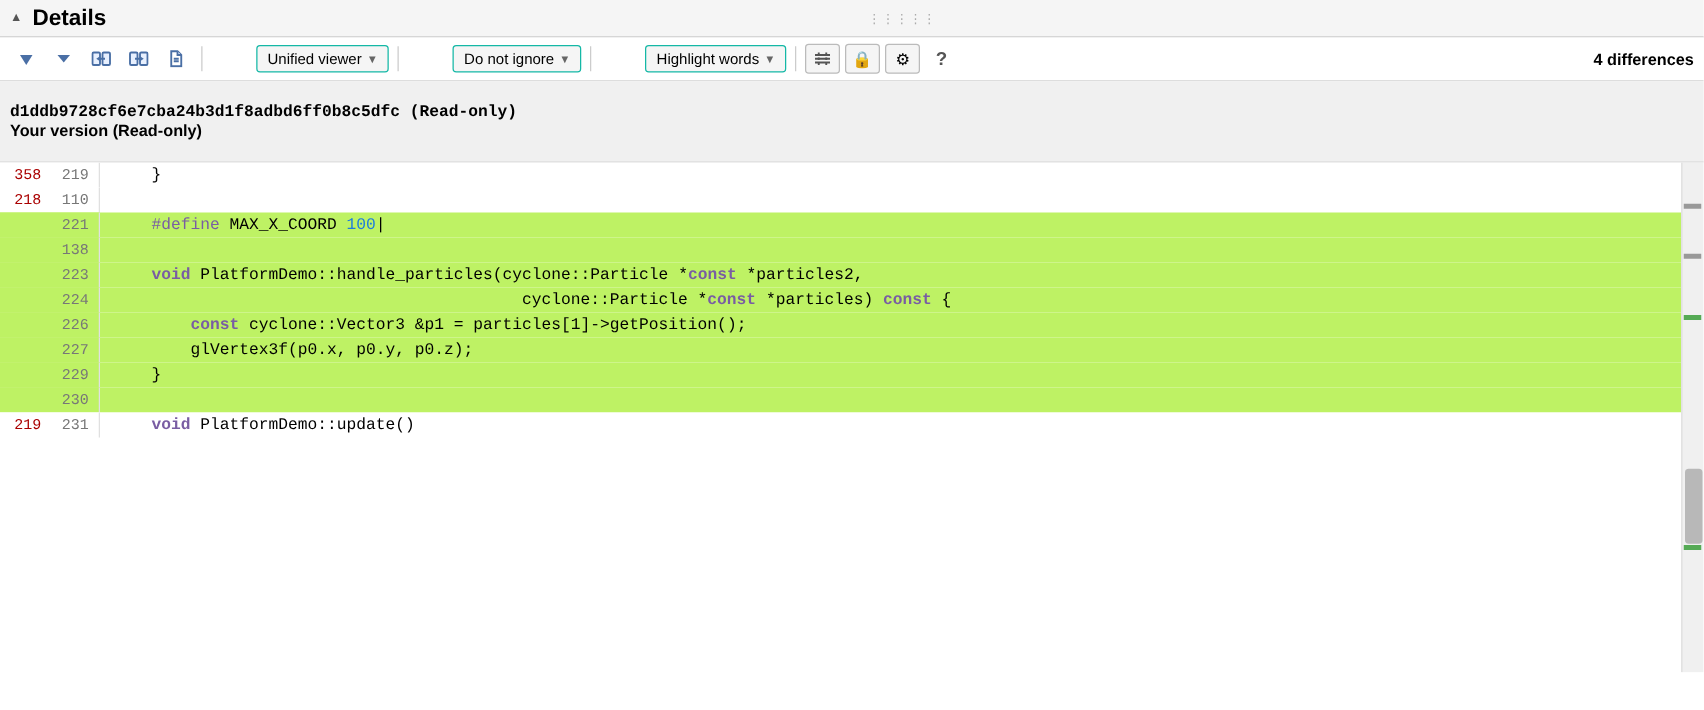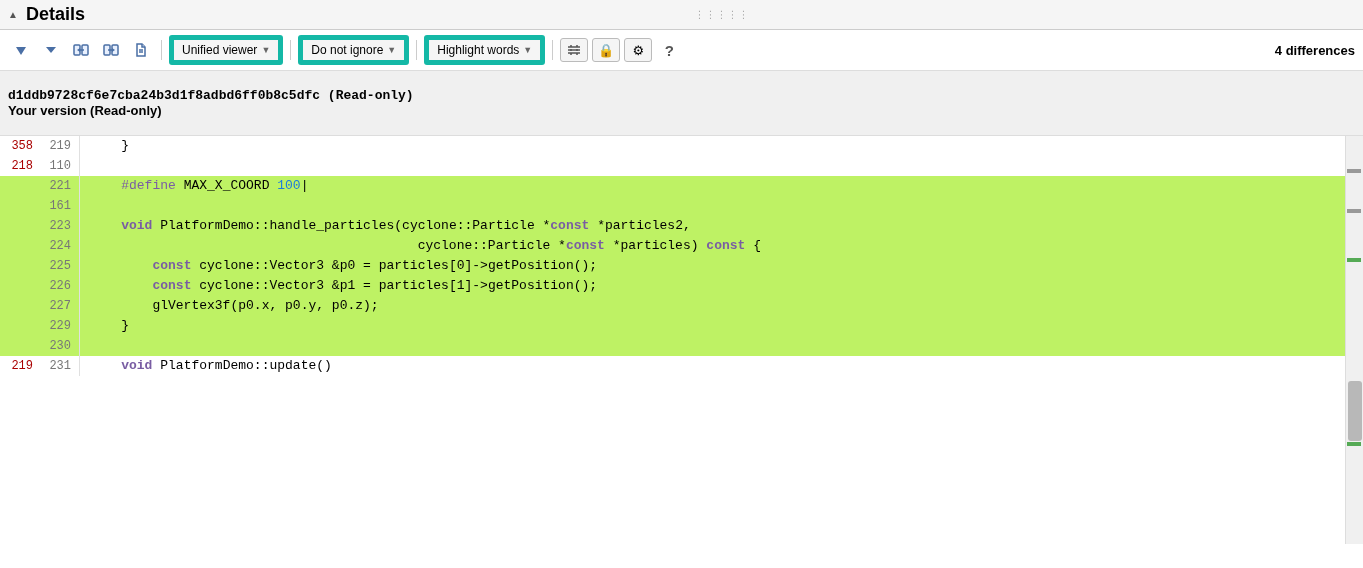--- a/index.html
+++ b/index.html
@@ -63,27 +63,28 @@
     .toolbar-separator {
       width: 1px;
       height: 20px;
       background: #ccc;
       margin: 0 3px;
     }
     .toolbar-dropdown {
       display: flex;
       align-items: center;
       padding: 3px 8px;
-      border: 5px solid #14b8a6;
+      border: 1px solid #14b8a6;
       background: #f5f5f5;
       cursor: pointer;
       border-radius: 3px;
       font-size: 12px;
       gap: 4px;
       white-space: nowrap;
+      margin-left: 36px;
     }
     .toolbar-dropdown .arrow { font-size: 9px; color: #666; }
     .toolbar-icon-btn {
       display: flex;
       align-items: center;
       justify-content: center;
       width: 28px;
       height: 24px;
       border: 1px solid #bbb;
       background: #f5f5f5;
@@ -298,44 +299,37 @@
         <div class="diff-row added">
           <div class="diff-nums">
             <span class="diff-num"></span>
             <span class="diff-num right">221</span>
           </div>
           <div class="diff-code">    <span class="kw-define">#define</span> MAX_X_COORD <span class="num">100</span>|</div>
         </div>
         <div class="diff-row added">
           <div class="diff-nums">
             <span class="diff-num"></span>
-            <span class="diff-num right">161</span>
+            <span class="diff-num right">138</span>
           </div>
           <div class="diff-code"></div>
         </div>
         <div class="diff-row added">
           <div class="diff-nums">
             <span class="diff-num"></span>
             <span class="diff-num right">223</span>
           </div>
           <div class="diff-code">    <span class="kw-void">void</span> PlatformDemo::handle_particles(cyclone::Particle *<span class="kw-const">const</span> *particles2,</div>
         </div>
         <div class="diff-row added">
           <div class="diff-nums">
             <span class="diff-num"></span>
             <span class="diff-num right">224</span>
           </div>
           <div class="diff-code">                                          cyclone::Particle *<span class="kw-const">const</span> *particles) <span class="kw-const">const</span> {</div>
-        </div>
-        <div class="diff-row added">
-          <div class="diff-nums">
-            <span class="diff-num"></span>
-            <span class="diff-num right">225</span>
-          </div>
-          <div class="diff-code">        <span class="kw-const">const</span> cyclone::Vector3 &amp;p0 = particles[0]-&gt;getPosition();</div>
         </div>
         <div class="diff-row added">
           <div class="diff-nums">
             <span class="diff-num"></span>
             <span class="diff-num right">226</span>
           </div>
           <div class="diff-code">        <span class="kw-const">const</span> cyclone::Vector3 &amp;p1 = particles[1]-&gt;getPosition();</div>
         </div>
         <div class="diff-row added">
           <div class="diff-nums">

